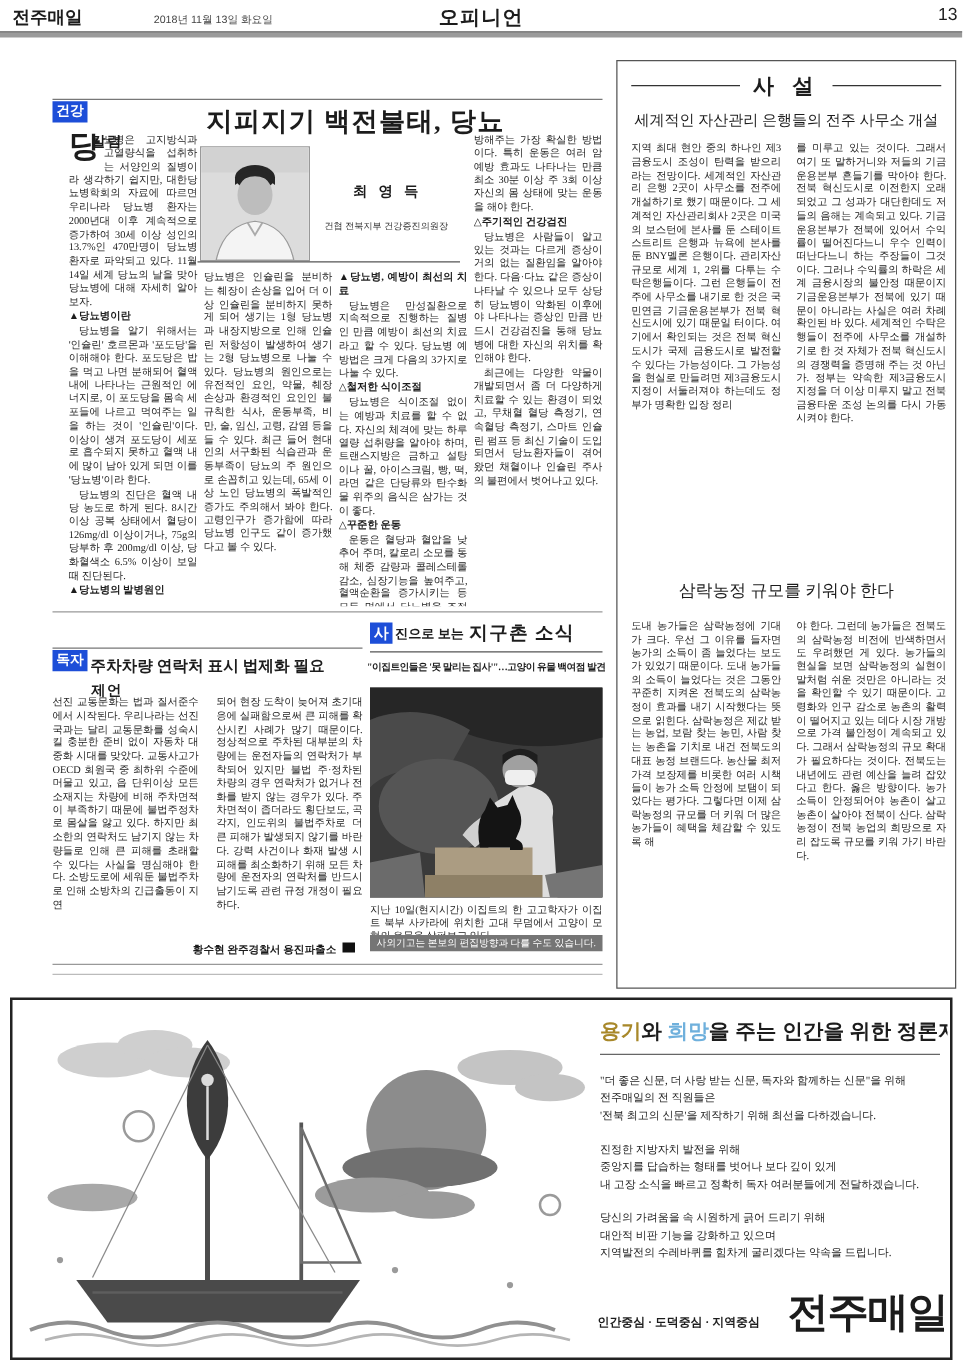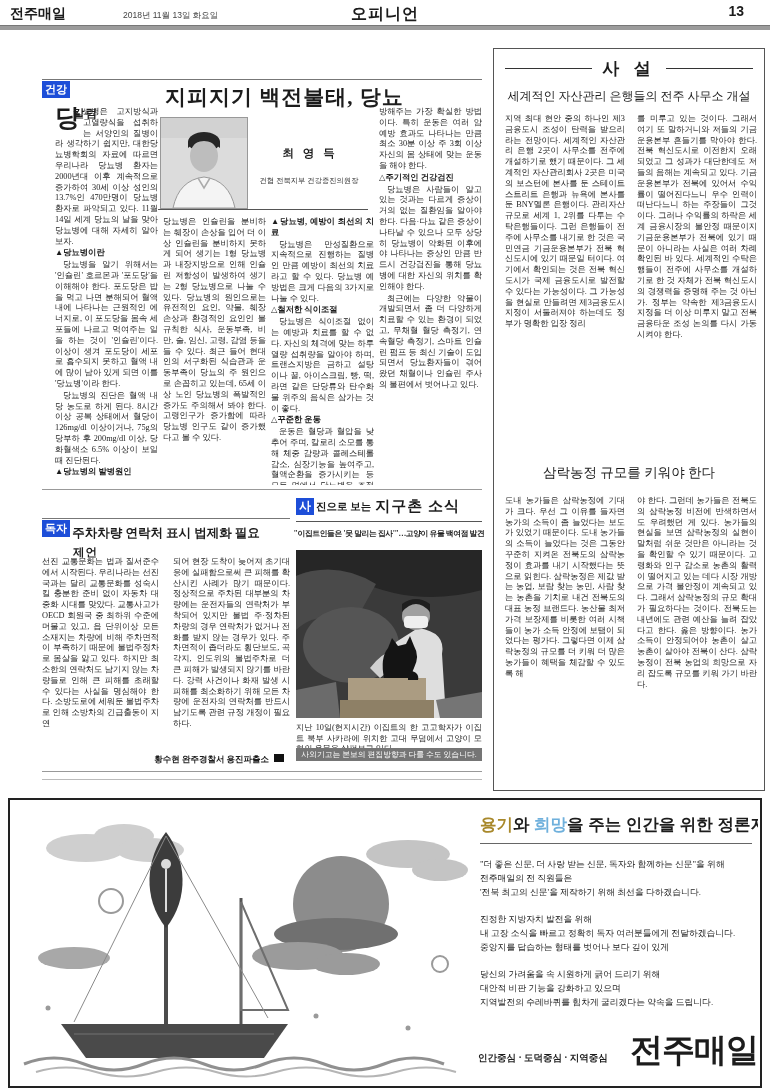--- a/index.html
+++ b/index.html
@@ -4,21 +4,21 @@
 <style>
   html,body{margin:0;padding:0;background:#fff;}
   .page{position:relative;width:770px;height:1092px;background:#fff;overflow:hidden;
         font-family:"Liberation Serif","DejaVu Serif",serif;color:#1c1c1c;}
   .abs{position:absolute;}
   .sans{font-family:"Liberation Sans","DejaVu Sans",sans-serif;}
   
   .masthead{left:10px;top:5px;font-weight:bold;font-size:14px;}
   .hdate{left:78px;top:10px;font-size:8.5px;color:#444;margin-left:45px;}
   .hsection{left:0;right:0;top:4px;text-align:center;font-weight:bold;font-size:16px;letter-spacing:1px;}
-  .hpage{right:26px;top:3px;font-size:14px;font-weight:bold;}
+  .hpage{right:4px;top:3px;font-size:14px;font-weight:normal;}
   .hrule{left:0;right:0;top:25px;height:4px;background:#9b9b9b;border-top:1px solid #777;}
   
   .label-row{display:flex;align-items:center;}
   .badge{display:inline-block;background:#1d4ed8;color:#fff;font-weight:bold;font-size:11px;
          padding:2px 3px;line-height:1.1;}
   .lbl{font-weight:bold;font-size:11.5px;margin-left:3px;letter-spacing:1px;margin-top:48px;}
   .rule{background:#777;height:1px;}
   
   .hc-title{left:165px;top:83px;width:300px;font-size:21px;font-weight:bold;letter-spacing:1px;}
   .portrait{left:160px;top:117px;width:86px;height:90px;border:1px solid #999;}
@@ -242,22 +242,22 @@
   <div class="abs ad-right">
     <div class="ad-title"><span class="c-courage">용기</span><span>와 </span><span class="c-hope">희망</span><span>을 주는 인간을 위한 정론지</span></div>
     <div class="ad-title-rule"></div>
     <div class="ad-para">
       <div>"더 좋은 신문, 더 사랑 받는 신문, 독자와 함께하는 신문"을 위해</div>
       <div>전주매일의 전 직원들은</div>
       <div>'전북 최고의 신문'을 제작하기 위해 최선을 다하겠습니다.</div>
     </div>
     <div class="ad-para">
       <div>진정한 지방자치 발전을 위해</div>
+      <div>중앙지를 답습하는 형태를 벗어나 보다 깊이 있게</div>
       <div>내 고장 소식을 빠르고 정확히 독자 여러분들에게 전달하겠습니다.</div>
-      <div>중앙지를 답습하는 형태를 벗어나 보다 깊이 있게</div>
     </div>
     <div class="ad-para">
       <div>당신의 가려움을 속 시원하게 긁어 드리기 위해</div>
       <div>대안적 비판 기능을 강화하고 있으며</div>
       <div>지역발전의 수레바퀴를 힘차게 굴리겠다는 약속을 드립니다.</div>
     </div>
   </div>
   <div class="abs ad-bottom">
     <span class="ad-slogan">인간중심 · 도덕중심 · 지역중심</span>
     <span class="ad-logo">전주매일</span>

